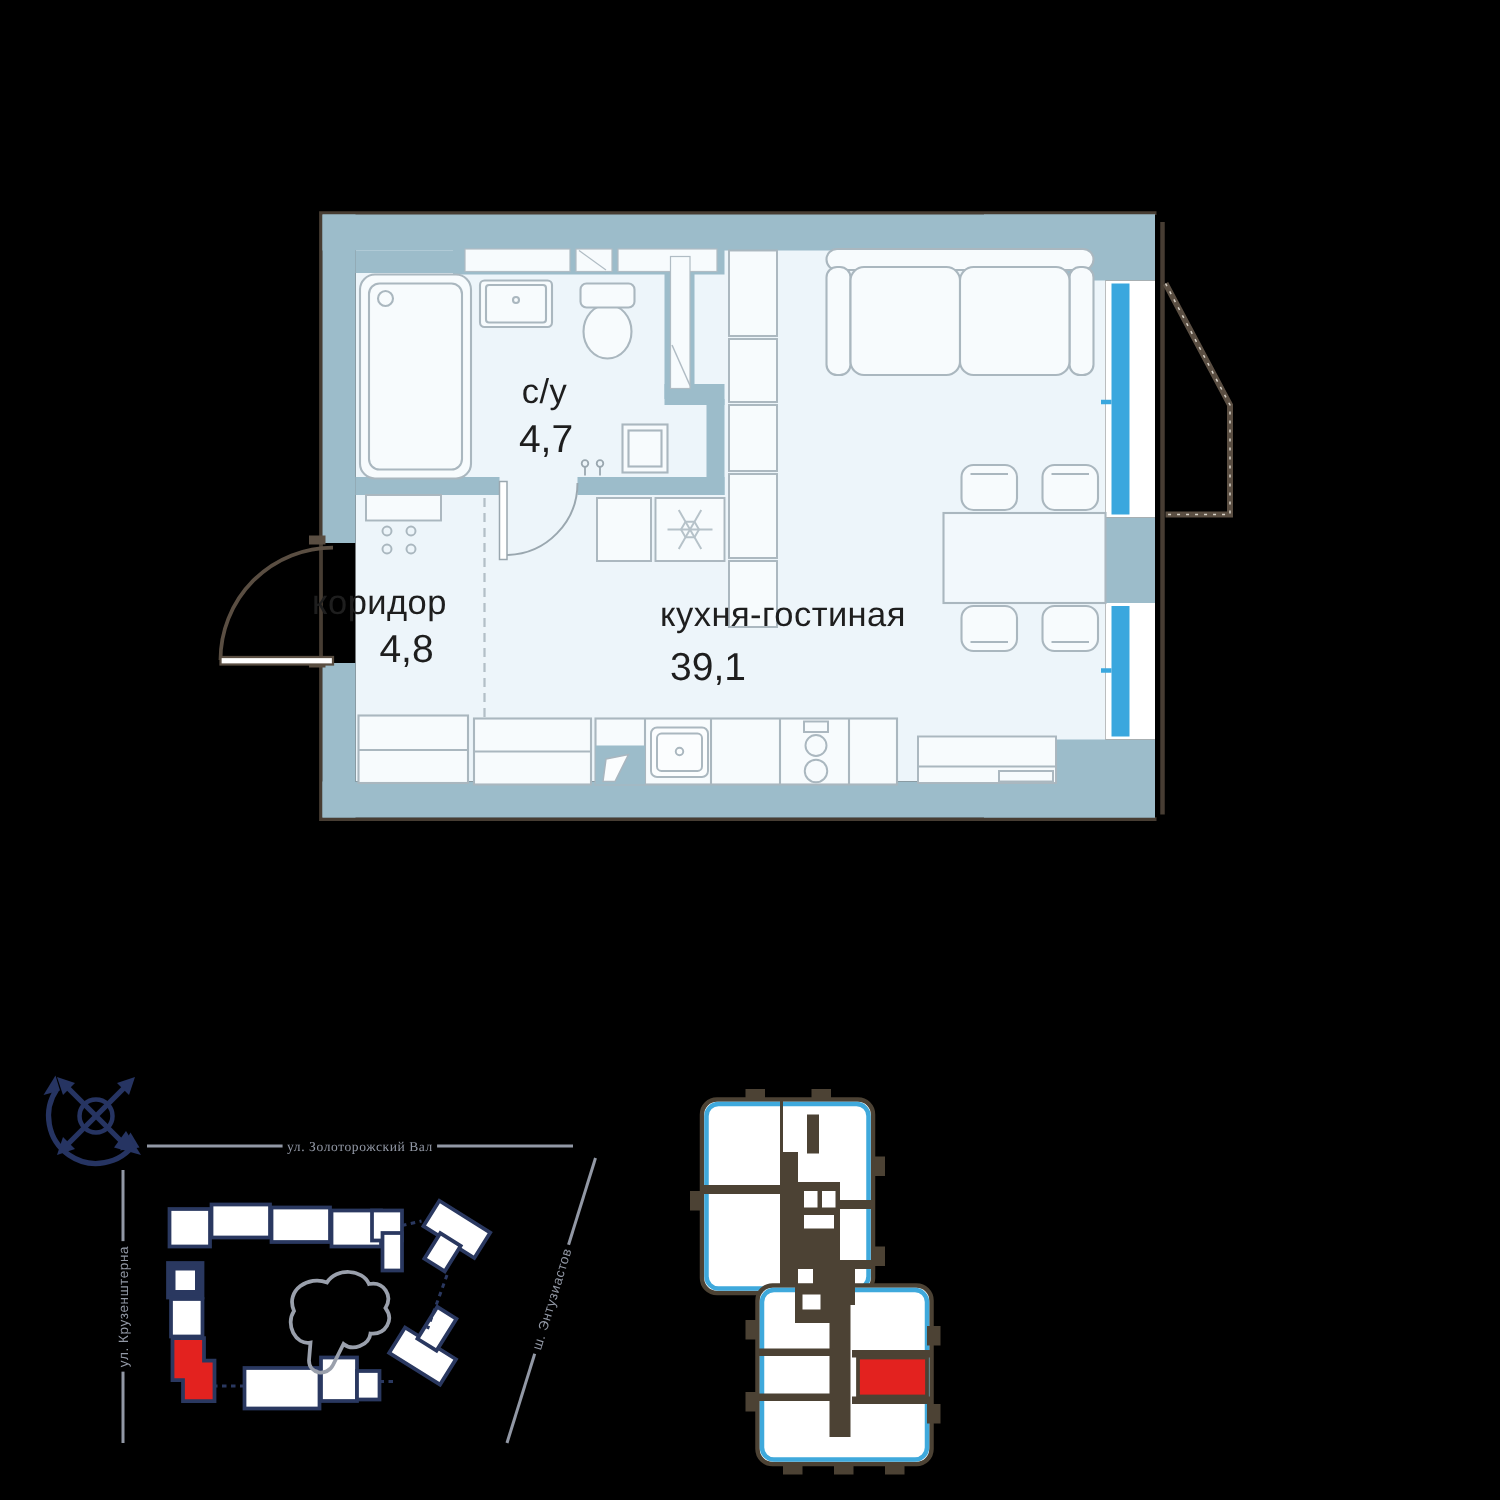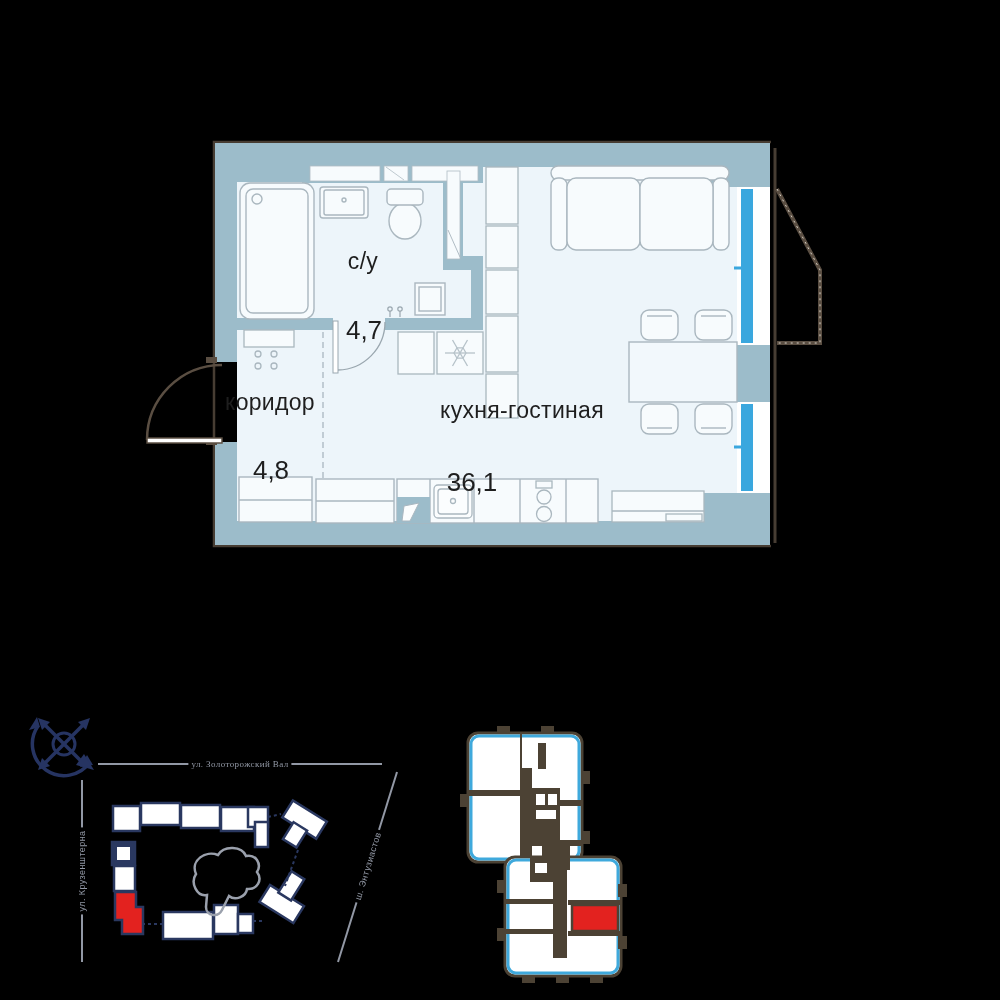--- a/index.html
+++ b/index.html
@@ -1,21 +1,21 @@
 <!DOCTYPE html>
 <html><head>
 <meta charset="utf-8">
 <style>
   html,body{margin:0;padding:0;background:#000;}
   .stage{position:relative;width:897px;height:1000px;background:#000;overflow:hidden;
          font-family:"Liberation Sans","DejaVu Sans",sans-serif;}
   .stage svg{position:absolute;left:0;top:0;}
   .lbl{position:absolute;transform:translate(-50%,-50%);color:#1e1e1e;white-space:nowrap;}
   .room-name{font-size:23px;letter-spacing:.3px;}
-  .room-area{font-size:26px;margin-top:37px;}
+  .room-area{font-size:26px;}
   .street{position:absolute;color:#9298a5;font-size:9px;background:#000;padding:0 3px;
           white-space:nowrap;letter-spacing:.4px;}
   .street.top{transform:translate(-50%,-50%);font-family:Liberation Serif, serif;}
   .street.left{transform:translate(-50%,-50%) rotate(-90deg);}
   .street.right{transform:translate(-50%,-50%) rotate(-73deg);}
 </style>
 </head>
 <body>
 
 <div class="stage">
@@ -300,22 +300,22 @@
         <rect x="590" y="975" width="13" height="8"></rect>
       </g>
       <rect x="535" y="863" width="12" height="10" fill="#ffffff"></rect>
       <rect x="572" y="905" width="46" height="26" fill="#e3221f" stroke="#4c4234" stroke-width="2.5"></rect>
     </g>
   </g>
 </svg>
 
 <div class="lbl room-name" style="left:363px;top:261px;">с/у</div>
 <div class="lbl room-area" style="left:364px;top:293px;">4,7</div>
-<div class="lbl room-name" style="left:270px;top:402px;">коридор</div>
+<div class="lbl room-name" style="left:253px;top:402px;">коридор</div>
 <div class="lbl room-area" style="left:271px;top:433px;">4,8</div>
 <div class="lbl room-name" style="left:478px;top:410px;margin-left:44px;">кухня-гостиная</div>
-<div class="lbl room-area" style="left:472px;top:445px;">36,1</div>
+<div class="lbl room-area" style="left:472px;top:445px;">39,1</div>
 
 <div class="street top" style="left:240px;top:764px;">ул. Золоторожский Вал</div>
 <div class="street left" style="left:82px;top:871px;">ул. Крузенштерна</div>
 <div class="street right" style="left:368px;top:866px;">ш. Энтузиастов</div>
 
 </div>
 
 </body></html>

